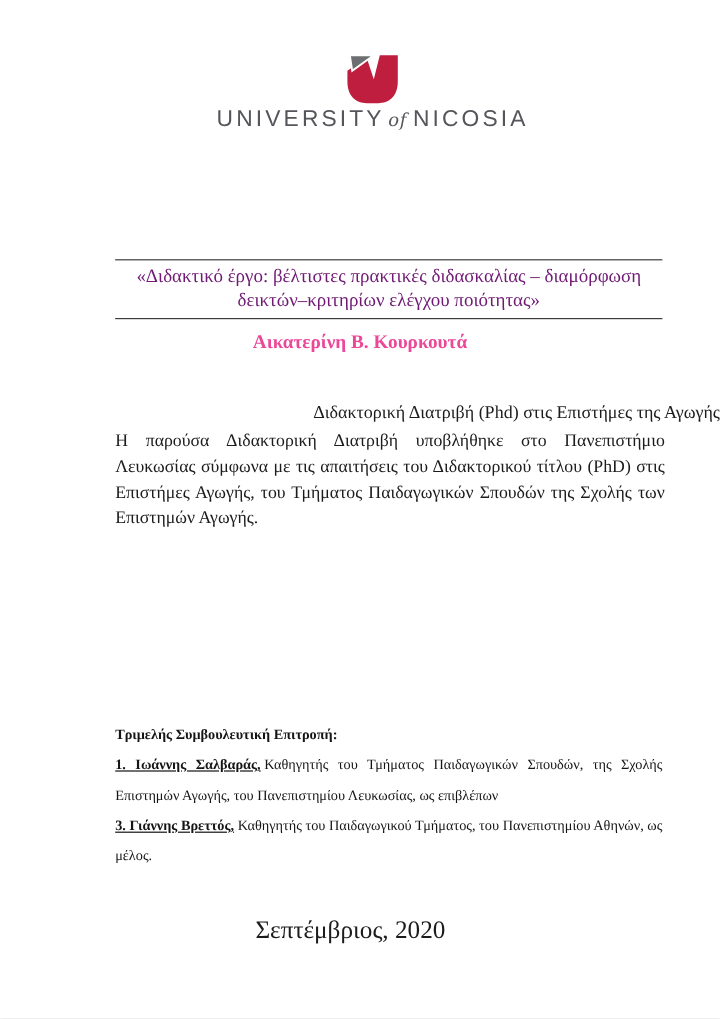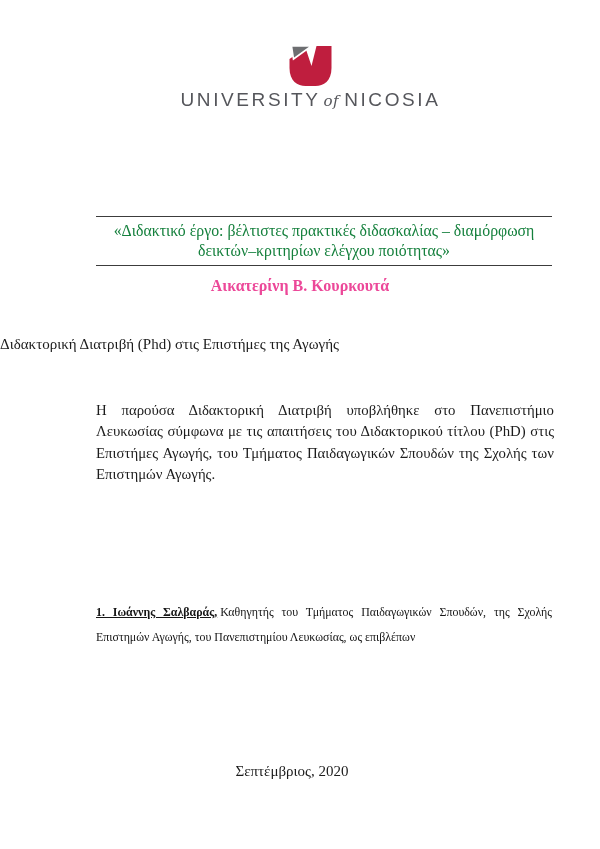--- a/index.html
+++ b/index.html
@@ -39,63 +39,63 @@
 
   
   .title-block {
     position:absolute; top:216px; left:96px; width:452px;
     border-top:1.5px solid #3c3c3c;
     border-bottom:1.5px solid #3c3c3c;
     padding:4px 2px 5px 2px;
     text-align:center;
     font-size:15.8px;
     line-height:19.5px;
-    color:#15803d;
+    color:#701a75;
   }
 
   
   .author-line {
     position:absolute; top:277px; left:0; right:0;
     text-align:center;
     font-weight:bold;
     font-size:16px;
     color:#ec4899;
   }
 
   
   .degree-line {
     position:absolute; top:336px; left:0; right:0;
-    text-align:left;
+    text-align:right;
     font-size:15px;
   }
 
   
   .submission-paragraph {
-    position:absolute; top:400px; left:96px; width:458px;
+    position:absolute; top:358px; left:96px; width:458px;
     text-align:justify;
     font-size:14.8px;
     line-height:21.3px;
   }
 
   
   .committee-block {
     position:absolute; top:600px; left:96px; width:456px;
     font-size:11.9px;
     line-height:25.3px;
     color:#151515;
   }
   .committee-heading { font-weight:bold; }
   .committee-member  { text-align:justify; }
   .member-name { font-weight:bold; margin-right:3px;text-decoration:underline; }
 
   
   .date-line {
     position:absolute; top:763px; left:0; right:16px;
     text-align:center;
-    font-size:15px;
+    font-size:21px;
   }
 </style>
 </head>
 <body>
 
 <div class="page">
 
   <div class="logo-block">
     <svg class="logo-mark" width="47" height="44" viewBox="0 0 46 44" aria-hidden="true">
       <path d="M2,15 L18,4 L24,22 L29,2 L44,2 L44,24
@@ -111,23 +111,27 @@
     <span>«Διδακτικό έργο: βέλτιστες πρακτικές διδασκαλίας – διαμόρφωση δεικτών–κριτηρίων ελέγχου ποιότητας»</span>
   </div>
 
   <div class="author-line">Αικατερίνη Β. Κουρκουτά</div>
 
   <div class="degree-line">Διδακτορική Διατριβή (Phd) στις Επιστήμες της Αγωγής</div>
 
   <div class="submission-paragraph">Η παρούσα Διδακτορική Διατριβή υποβλήθηκε στο Πανεπιστήμιο Λευκωσίας σύμφωνα με τις απαιτήσεις του Διδακτορικού τίτλου (PhD) στις Επιστήμες Αγωγής, του Τμήματος Παιδαγωγικών Σπουδών της Σχολής των Επιστημών Αγωγής.</div>
 
   <div class="committee-block">
+    <div class="committee-heading">Τριμελής Συμβουλευτική Επιτροπή:</div>
 
     <div class="committee-member">
       <span class="member-name">1. Ιωάννης Σαλβαράς,</span><span class="member-role">Καθηγητής του Τμήματος Παιδαγωγικών Σπουδών, της Σχολής Επιστημών Αγωγής, του Πανεπιστημίου Λευκωσίας, ως επιβλέπων</span>
     </div>
 
 
+    <div class="committee-member">
+      <span class="member-name">3. Γιάννης Βρεττός,</span><span class="member-role">Καθηγητής του Παιδαγωγικού Τμήματος, του Πανεπιστημίου Αθηνών, ως μέλος.</span>
+    </div>
   </div>
 
   <div class="date-line">Σεπτέμβριος, 2020</div>
 
 </div>
 
 </body></html>

